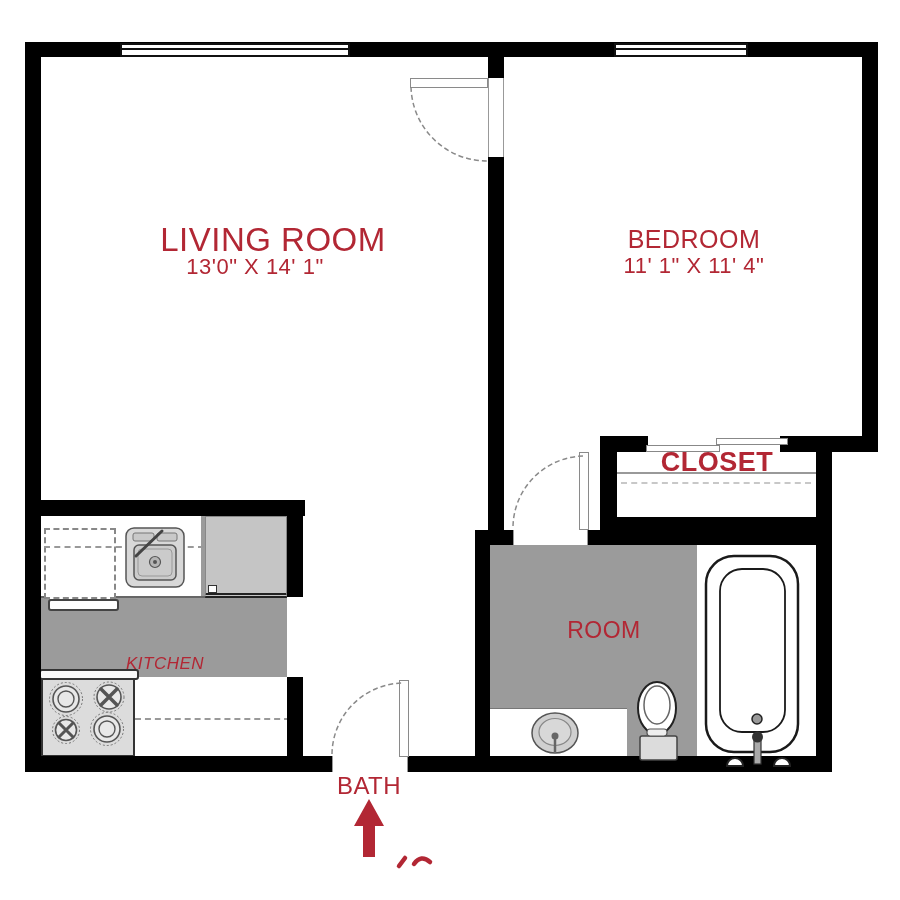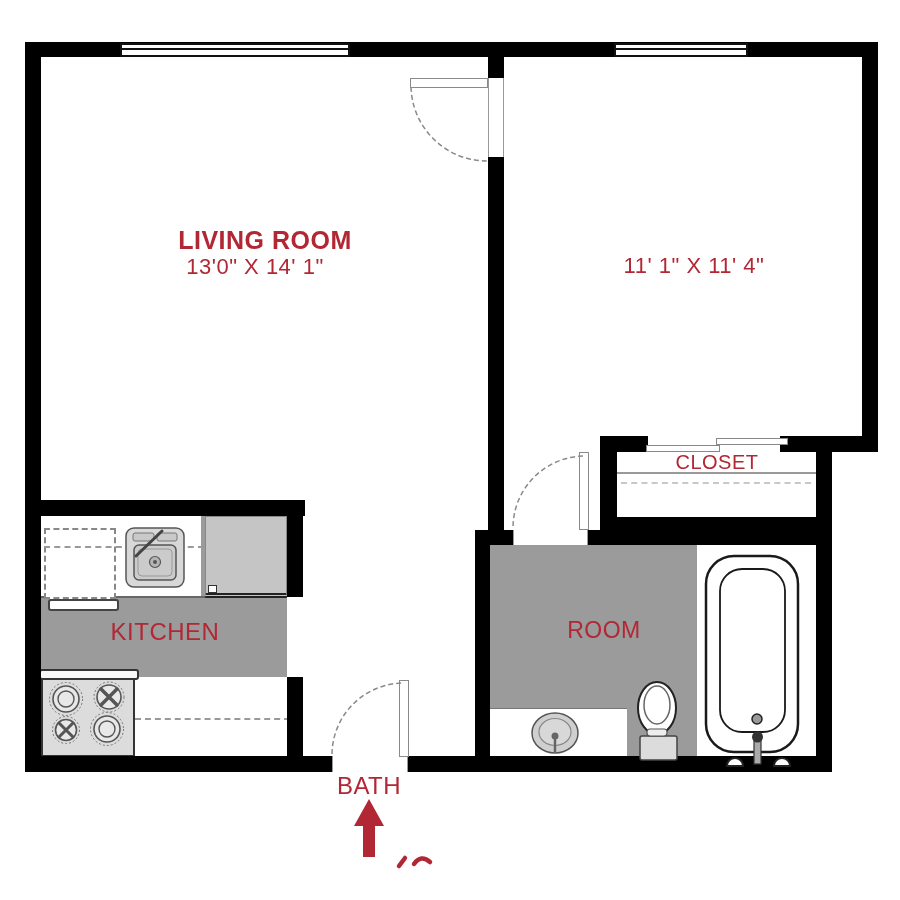--- a/index.html
+++ b/index.html
@@ -141,21 +141,22 @@
     </g>
 
     <polygon points="369,799 384,826 375,826 375,857 363,857 363,826 354,826" fill="#B22734"></polygon>
 
     <g stroke="#B22734" stroke-width="4.5" stroke-linecap="round" fill="none">
       <path d="M 399 866 L 405 858"></path>
       <path d="M 414 864 Q 421 854 430 862"></path>
     </g>
   </svg>
 
-  <div class="label" style="left:265px;top:240px;font-size:25px;font-weight:bold;">LIVING ROOM</div>
+  <div class="label" style="left:273px;top:240px;font-size:33px;">LIVING ROOM</div>
   <div class="label" style="left:255px;top:267px;font-size:22px;">13'0" X 14' 1"</div>
+  <div class="label" style="left:694px;top:239px;font-size:25px;">BEDROOM</div>
   <div class="label" style="left:694px;top:266px;font-size:22px;">11' 1" X 11' 4"</div>
-  <div class="label" style="left:717px;top:462px;font-size:20px;">CLOSET</div>
-  <div class="label" style="left:165px;top:632px;font-size:24px;">KITCHEN</div>
+  <div class="label" style="left:717px;top:462px;font-size:27px;font-weight:bold;">CLOSET</div>
+  <div class="label" style="left:165px;top:664px;font-size:17px;font-style:italic;">KITCHEN</div>
   <div class="label" style="left:604px;top:630px;font-size:23px;">ROOM</div>
   <div class="label" style="left:369px;top:786px;font-size:24px;">BATH</div>
 
 </div>
 
 </body></html>

